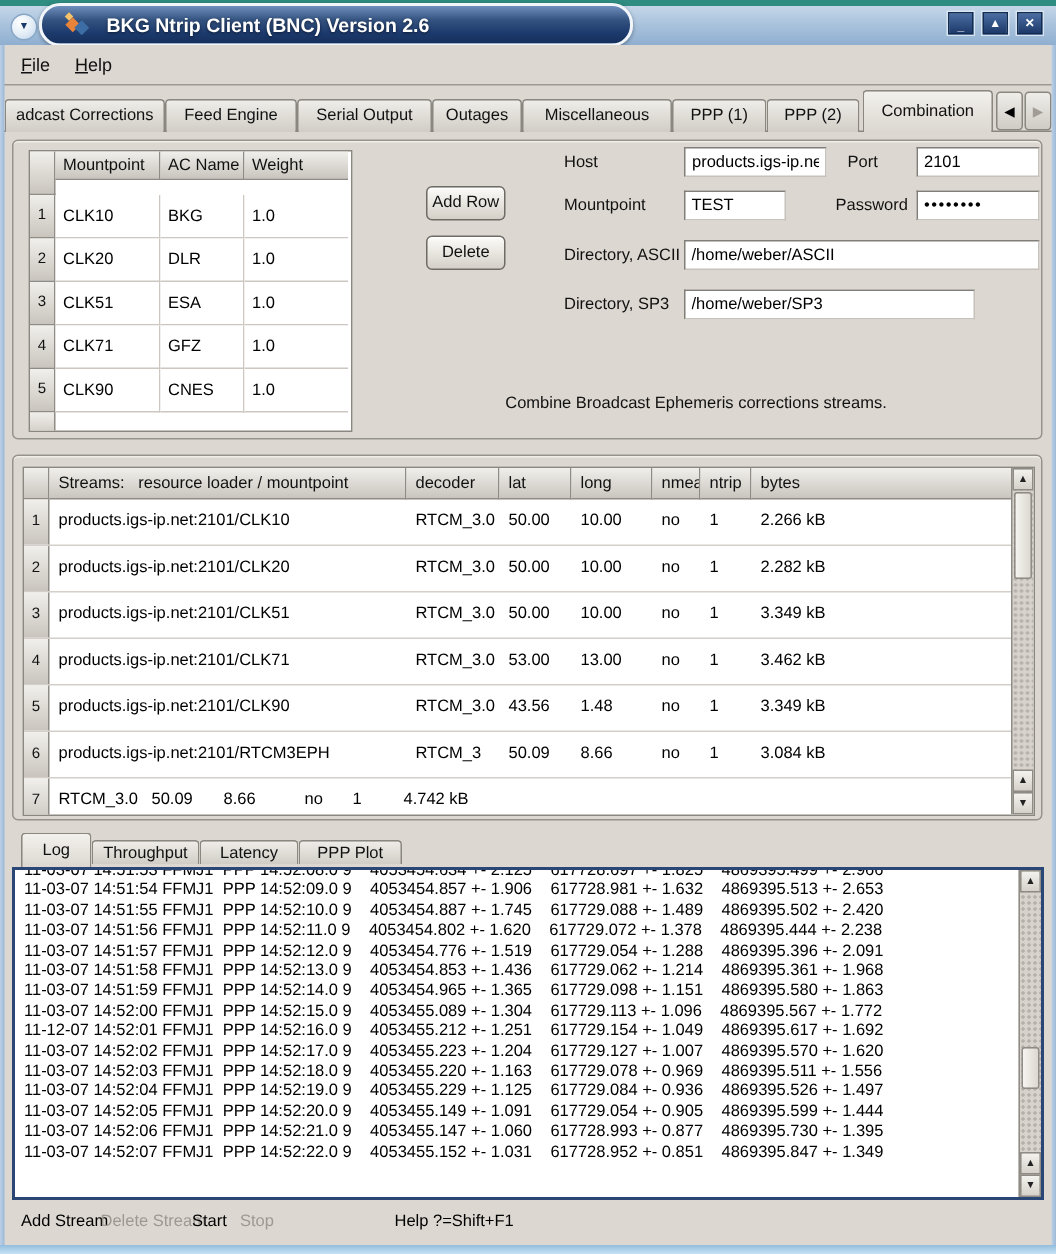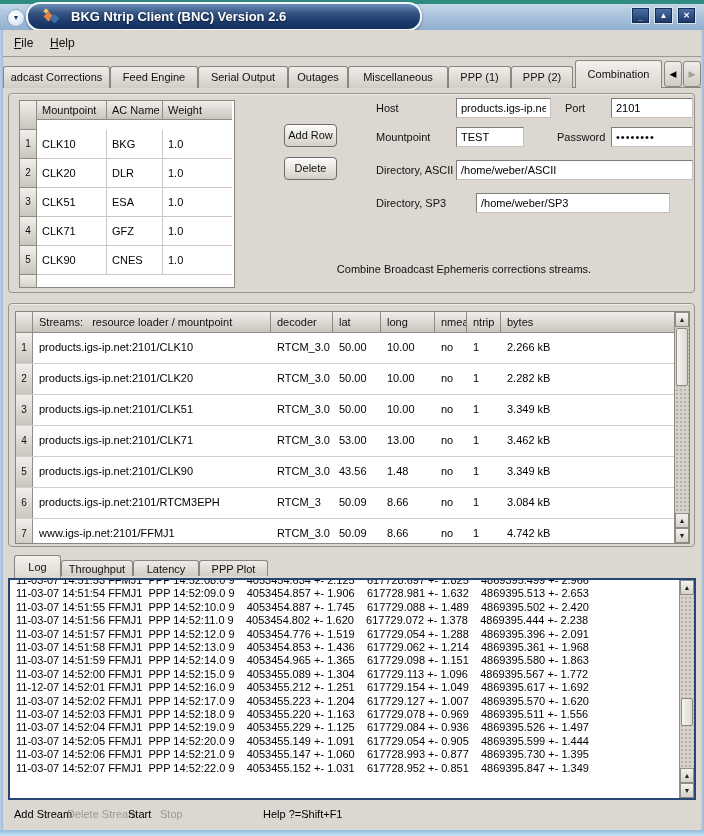--- a/index.html
+++ b/index.html
@@ -224,21 +224,21 @@
 
     <span class="form-label" style="left:367px; top:37px;">Mountpoint</span>
     <input class="form-input" style="left: 447px; top: 33px; width: 68px;" readonly="" value="TEST">
     <span class="form-label" style="left:548px; top:37px;">Password</span>
     <input class="form-input" style="left: 602px; top: 33px; width: 82px; letter-spacing: 1px;" readonly="" value="••••••••">
 
     <span class="form-label" style="left:367px; top:70px;">Directory, ASCII</span>
     <input class="form-input" style="left: 447px; top: 66px; width: 237px;" readonly="" value="/home/weber/ASCII">
 
     <span class="form-label" style="left:367px; top:103px;">Directory, SP3</span>
-    <input class="form-input" style="left: 467px; top: 99px; width: 194px;" readonly="" value="/home/weber/SP3">
+    <input class="form-input" style="left: 447px; top: 99px; width: 194px;" readonly="" value="/home/weber/SP3">
 
     <div id="combo-note">Combine Broadcast Ephemeris corrections streams.</div>
   </div>
 
   <div class="groupbox" id="streams-box">
     <div id="streams-table">
       <div class="st-hrow">
         <div class="st-hcell st-corner"></div>
         <div class="st-hcell sw-main">Streams:   resource loader / mountpoint</div>
         <div class="st-hcell sw-dec">decoder</div>
@@ -304,21 +304,20 @@
         <div class="st-cell sw-main">products.igs-ip.net:2101/RTCM3EPH</div>
         <div class="st-cell sw-dec">RTCM_3</div>
         <div class="st-cell sw-lat">50.09</div>
         <div class="st-cell sw-lon">8.66</div>
         <div class="st-cell sw-nmea">no</div>
         <div class="st-cell sw-ntrip">1</div>
         <div class="st-cell sw-bytes">3.084 kB</div>
       </div>
       <div class="st-row" style="border-bottom:none;">
         <div class="st-rowhdr">7</div>
-        <div class="st-cell sw-main">www.igs-ip.net:2101/FFMJ1</div>
         <div class="st-cell sw-dec">RTCM_3.0</div>
         <div class="st-cell sw-lat">50.09</div>
         <div class="st-cell sw-lon">8.66</div>
         <div class="st-cell sw-nmea">no</div>
         <div class="st-cell sw-ntrip">1</div>
         <div class="st-cell sw-bytes">4.742 kB</div>
       </div>
 
       <div class="vscroll">
         <div class="sb-btn" style="top:0;"><span>▲</span></div>

